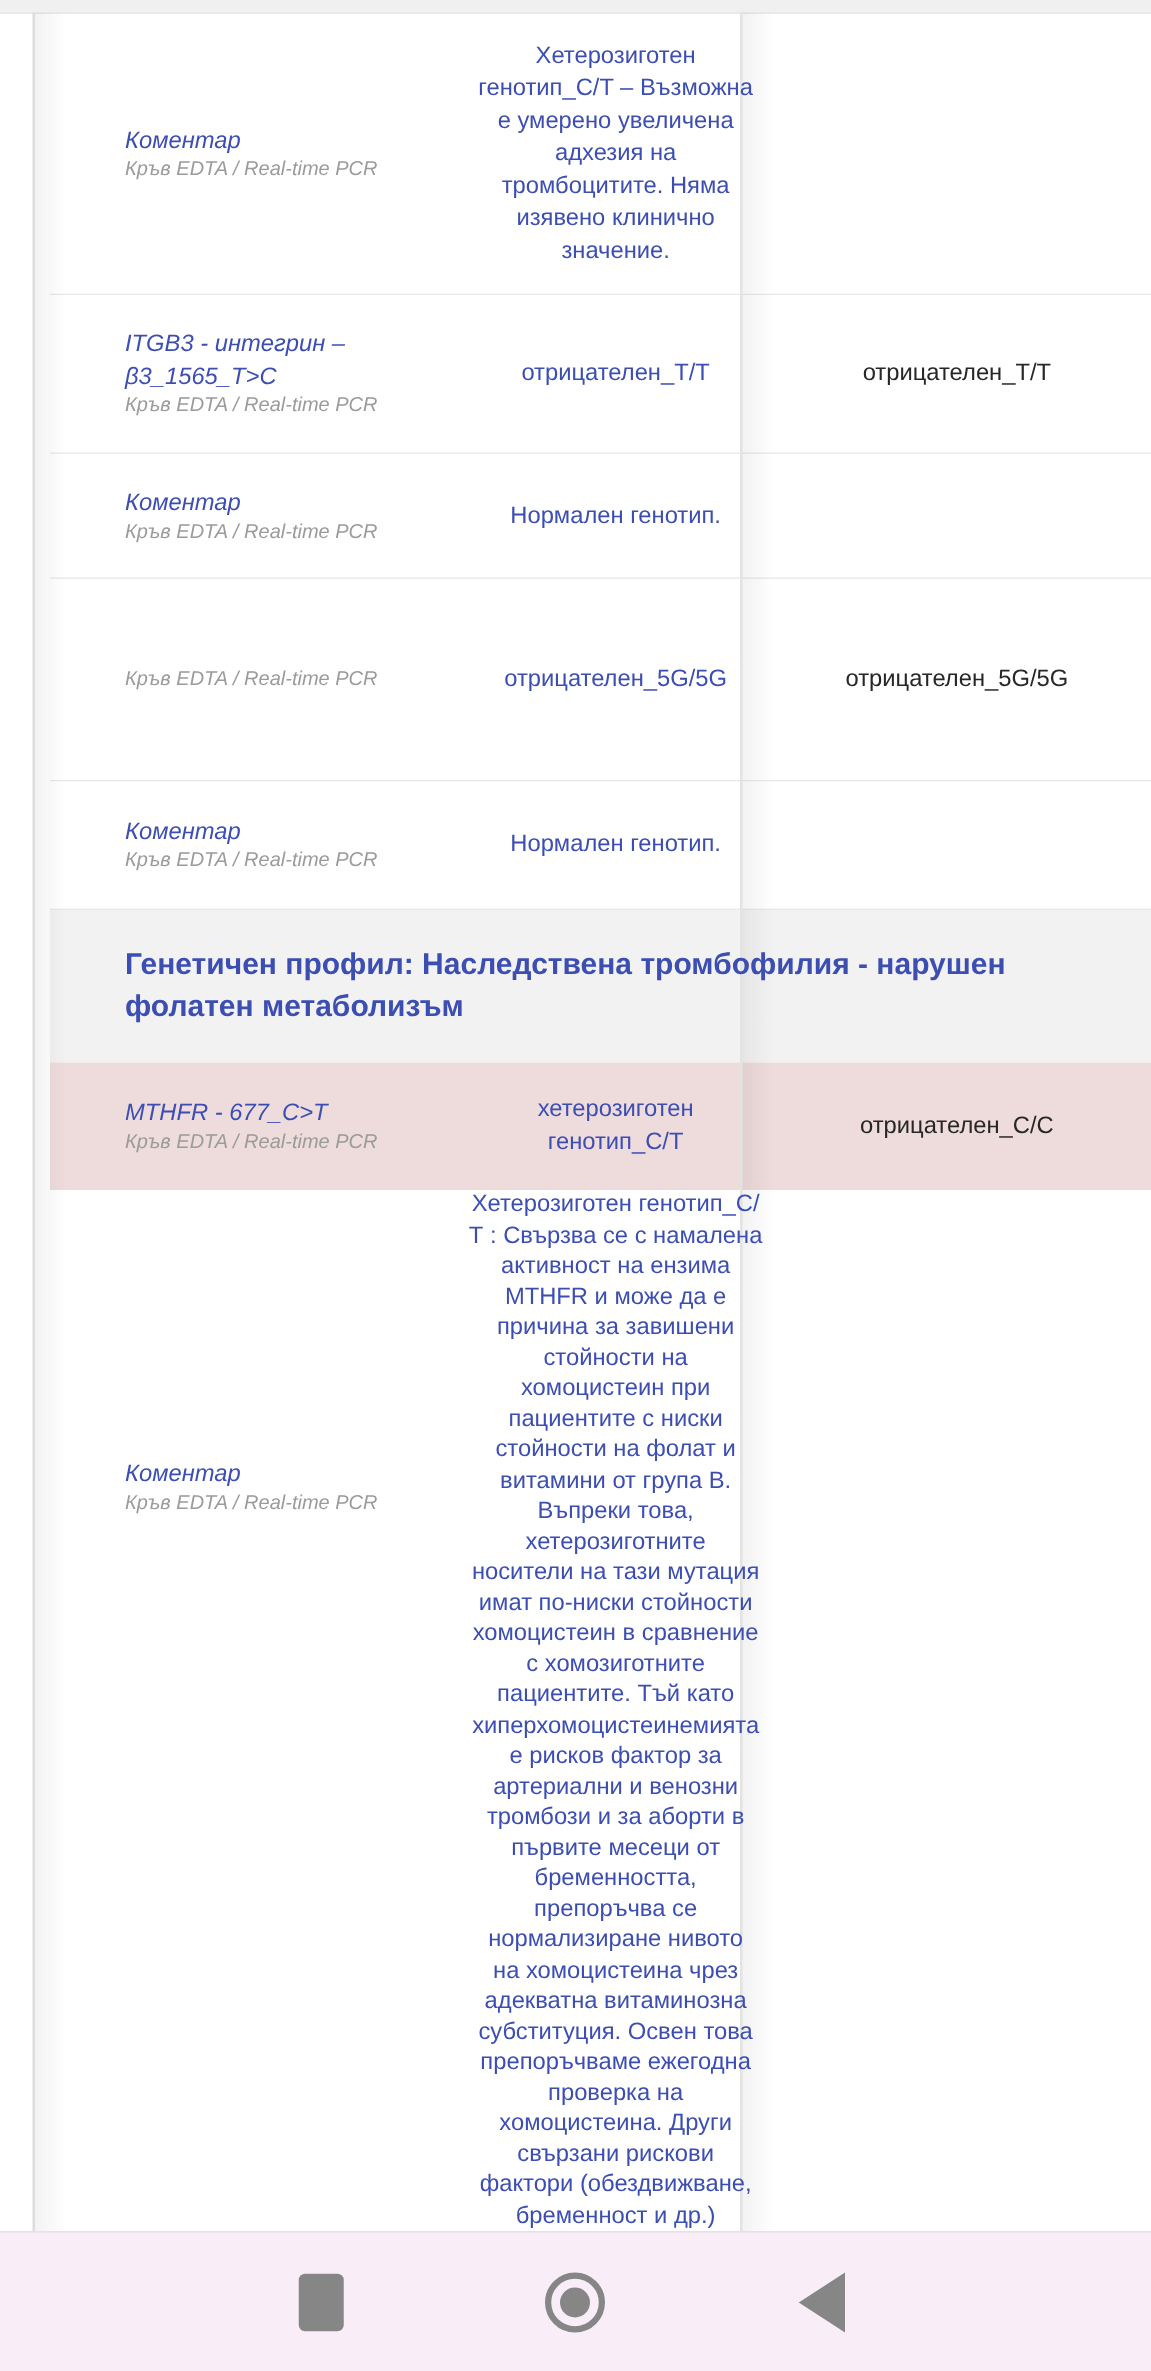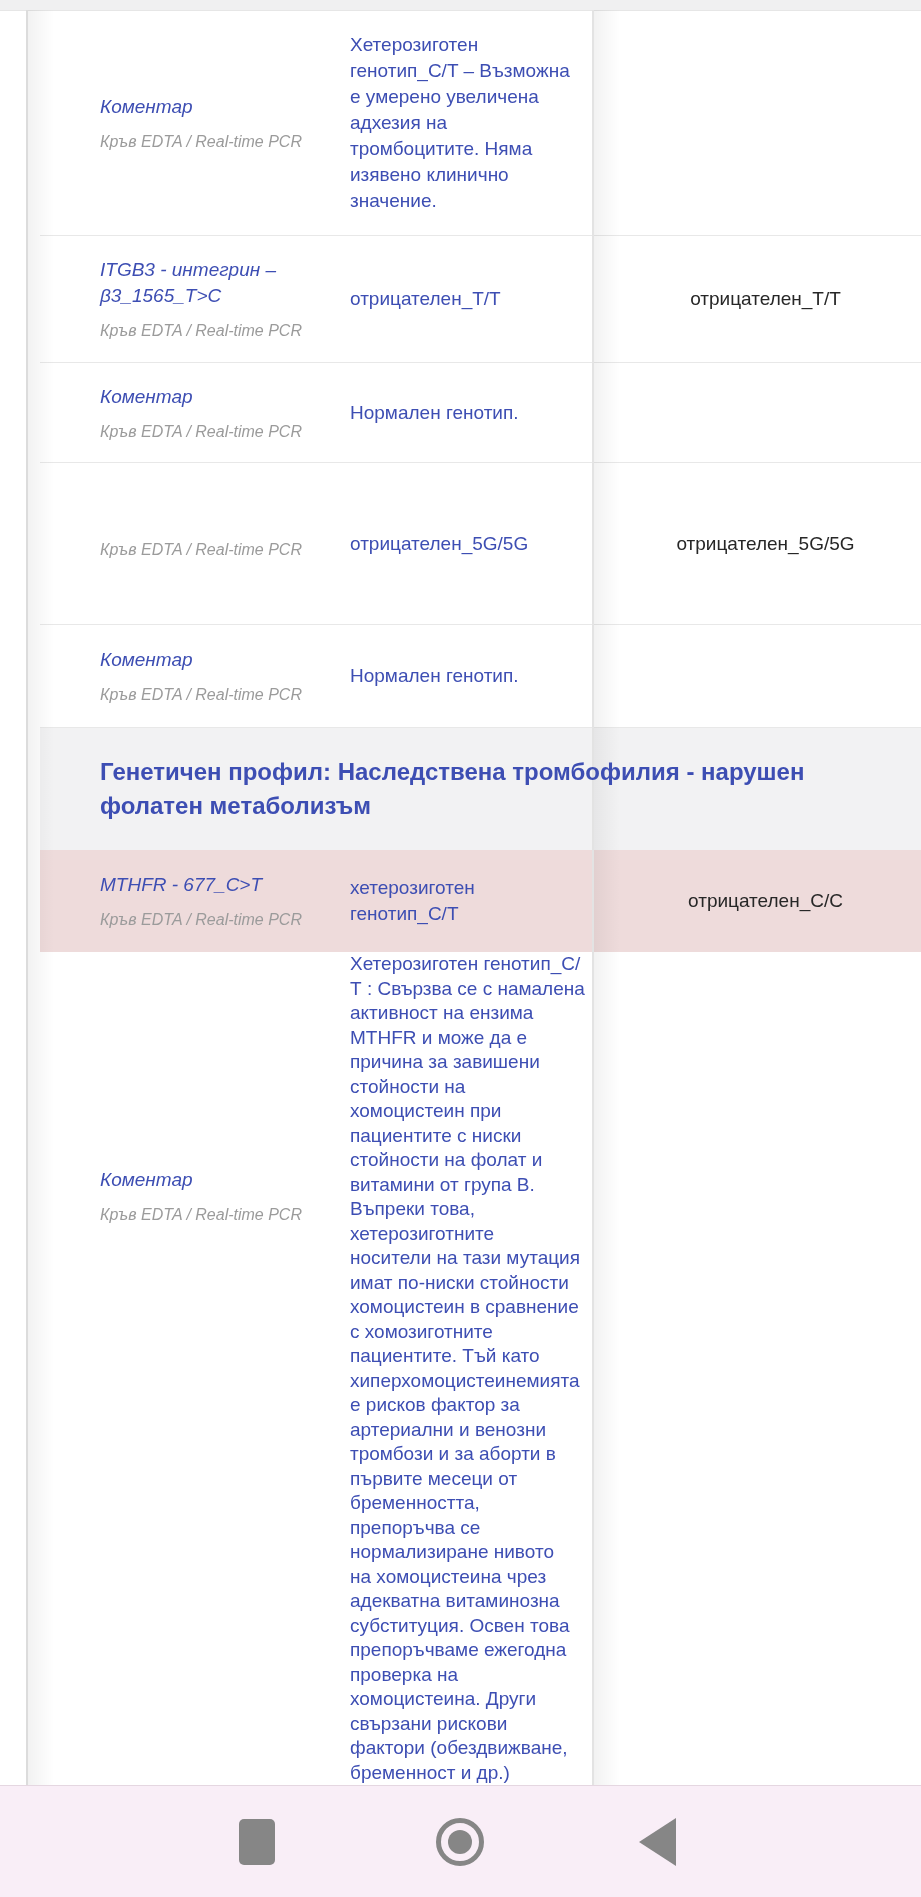--- a/index.html
+++ b/index.html
@@ -8,22 +8,22 @@
   .top-strip{position:absolute;left:0;top:0;width:921px;height:10px;background:#f0f0f1;
              border-bottom:1px solid #e6e6e6;z-index:0;}
   .table{position:absolute;left:0;top:10px;width:921px;padding-left:40px;box-sizing:border-box;}
   .row{display:grid;grid-template-columns:310px 285px 1fr;align-items:center;
        padding-right:25px;box-sizing:border-box;}
   .row.divided{border-top:1px solid #e8e8e8;}
   .row.highlight{background:#eedbdb;}
   .cell{position:relative;z-index:2;}
   .c1{padding-left:60px;font-style:italic;}
   .title{color:#3d4eb3;font-size:19px;line-height:26px;white-space:pre-line;}
-  .subtitle{color:#9b9b9b;font-size:16px;line-height:20px;margin-top:12px;}
-  .c2{text-align:left;color:#3d4eb3;font-size:19px;line-height:26px;white-space:pre-line;}
+  .subtitle{color:#9b9b9b;font-size:16px;line-height:20px;margin-top:0;}
+  .c2{text-align:center;color:#3d4eb3;font-size:19px;line-height:26px;white-space:pre-line;}
   .c3{text-align:center;color:#272727;font-size:19px;line-height:26px;white-space:pre-line;}
   .row.section{display:block;background:#f2f2f3;}
   .section-title{color:#3d4eb3;font-size:24px;line-height:34px;padding:27px 20px 0 60px;
                  white-space:pre-line;box-sizing:border-box;}
   .row.bigcomment{align-items:start;}
   .row.bigcomment .c1{padding-top:215px;}
   .row.bigcomment .c2{line-height:24.5px;}
   .vline{position:absolute;top:10px;bottom:110px;width:2px;z-index:1;}
   .vline .shade{position:absolute;left:2px;top:0;bottom:0;width:26px;
                 background:linear-gradient(to right,rgba(0,0,0,0.05),rgba(0,0,0,0));}

